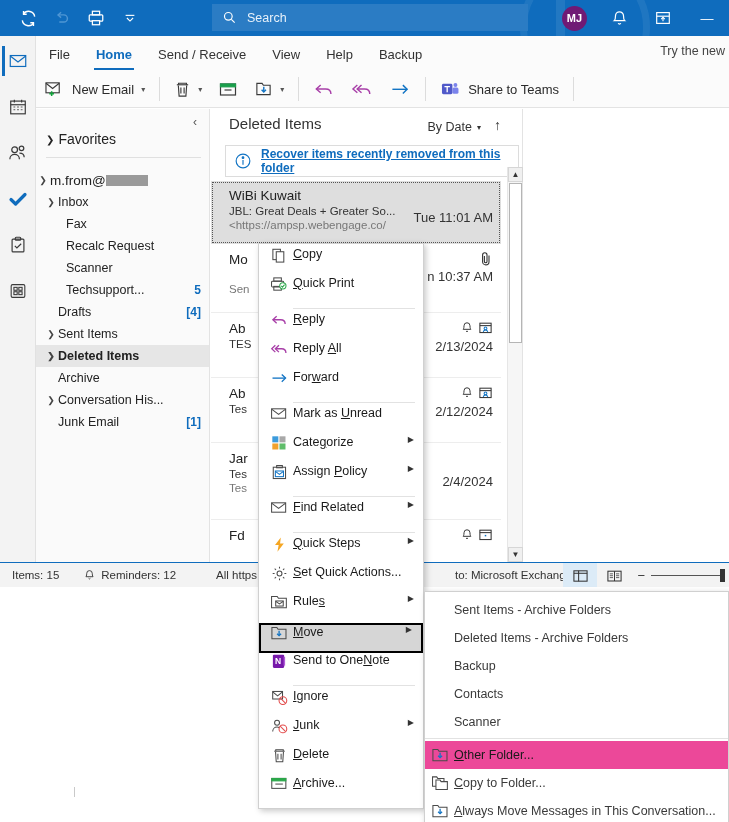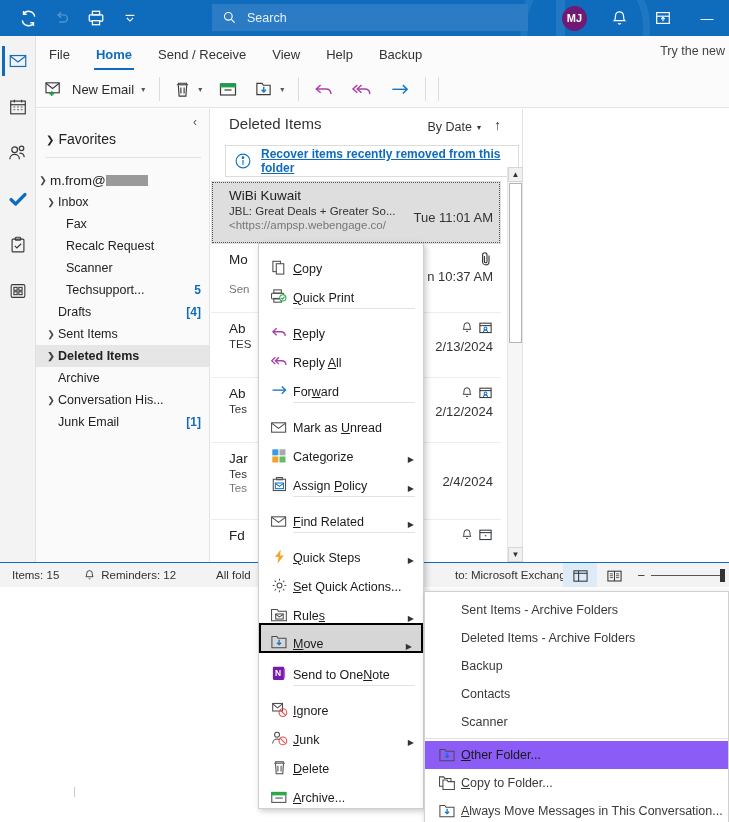--- a/index.html
+++ b/index.html
@@ -157,44 +157,44 @@
 
   
   .ctxmenu {
     position: absolute; left: 258px; top: 243px; width: 166px;
     background: #ffffff; border: 1px solid #d0d0d0;
     box-shadow: 2px 2px 6px rgba(0,0,0,0.22);
     padding: 3px 0;
     z-index: 40;
   }
   .ci {
-    height: 29px; display: flex; align-items: flex-end; font-size: 12.5px; color: #1a1a1a; position: relative;
+    height: 29px; display: flex; align-items: flex-start; font-size: 12.5px; color: #1a1a1a; position: relative;
     padding-left: 6px;
   }
   .ci .ci-ico { width: 28px; display: flex; align-items: center; justify-content: center; flex: 0 0 28px; }
   .ci .ci-lbl { flex: 1 1 auto; }
   .ci .ci-sub { position: absolute; right: 9px; font-size: 8px; color: #333; }
   .ci.hl { background: #d6d6d6; border: 2px solid #000000; height: 30px; padding-left: 4px; }
   .ci-sep { height: 1px; background: #e2e2e2; margin: 3px 8px 3px 34px; }
   u { text-decoration: underline; }
 
   
   .submenu {
     position: absolute; left: 424px; top: 591px; width: 305px;
     background: #ffffff; border: 1px solid #d0d0d0;
     box-shadow: 2px 2px 6px rgba(0,0,0,0.22);
     padding: 4px 0 3px 0;
     z-index: 50;
   }
   .si {
-    height: 28px; display: flex; align-items: center; font-size: 12.5px; color: #3a3a3a; padding-left: 8px; position: relative;
+    height: 28px; display: flex; align-items: center; font-size: 12.5px; color: #3a3a3a; padding-left: 1px; position: relative;
   }
   .si .si-ico { width: 28px; display: flex; align-items: center; justify-content: center; flex: 0 0 28px; }
   .si .si-lbl { flex: 1 1 auto; }
-  .si.hl { background: #8b5cf6; color: #1a1a1a; }
+  .si.hl { background: #ec4899; color: #1a1a1a; }
   .si-sep { height: 1px; background: #e2e2e2; margin: 2px 0; }
 
   svg { display: block; }
 </style>
 </head>
 <body>
 
 <div class="app">
 
   <div class="titlebar">
@@ -387,20 +387,31 @@
       </div>
       <div class="rcmd">
         <span>
           <svg width="22" height="19" viewBox="0 0 23 20" fill="none" stroke="#1274c4" stroke-width="1.5">
             <path d="M3.5 9.8h15.5"></path>
               <path d="M14.5 5.4 19 9.8 14.5 14.2"></path>
           </svg>
         </span>
       </div>
       <div class="rsep"></div>
+      <div class="rcmd">
+        <span>
+          <svg width="21" height="18" viewBox="0 0 22 19" fill="none">
+            <rect x="2" y="4" width="11" height="11" rx="1.5" fill="#5059c9"></rect>
+            <path d="M4.6 7h5.8M7.5 7v6" stroke="#fff" stroke-width="1.4"></path>
+            <circle cx="16.2" cy="5.2" r="2.1" fill="#7b83eb"></circle>
+            <rect x="13" y="8" width="6.4" height="6.6" rx="1.6" fill="#7b83eb"></rect>
+          </svg>
+        </span>
+        <span>Share to Teams</span>
+      </div>
       <div class="rsep"></div>
     </div>
   </div>
 
   <div class="folderpane">
     <div class="collapse-arrow">‹</div>
     <div class="fp-fav">
       <span style="font-size:10px;">❯</span>
       <span>Favorites</span>
     </div>
@@ -577,21 +588,21 @@
     <div class="sb-item">Items: 15</div>
     <div class="sb-item">
       <span>
         <svg width="13" height="14" viewBox="0 0 16 16" fill="none" stroke="#333" stroke-width="1.1">
           <path d="M8 2.6a3.4 3.4 0 0 0-3.4 3.4c0 3.2-1 4.1-1 4.1h8.8s-1-0.9-1-4.1A3.4 3.4 0 0 0 8 2.6z"></path>
           <path d="M6.9 12a1.3 1.3 0 0 0 2.2 0"></path>
         </svg>
       </span>
       <span>Reminders: 12</span>
     </div>
-    <div class="sb-item" style="padding-left:28px;">All fold</div>
+    <div class="sb-item" style="padding-left:28px;">All https</div>
     <div class="sb-item" style="position:absolute;left:443px;">to: Microsoft Exchange</div>
 
     <div class="sb-right">
       <div class="view-btn active">
         <svg width="17" height="16" viewBox="0 0 18 17" fill="none" stroke="#333" stroke-width="1.1">
           <rect x="2" y="3" width="14" height="11"></rect>
             <path d="M7 3v11"></path>
             <path d="M2 5.6h14"></path>
         </svg>
       </div>

